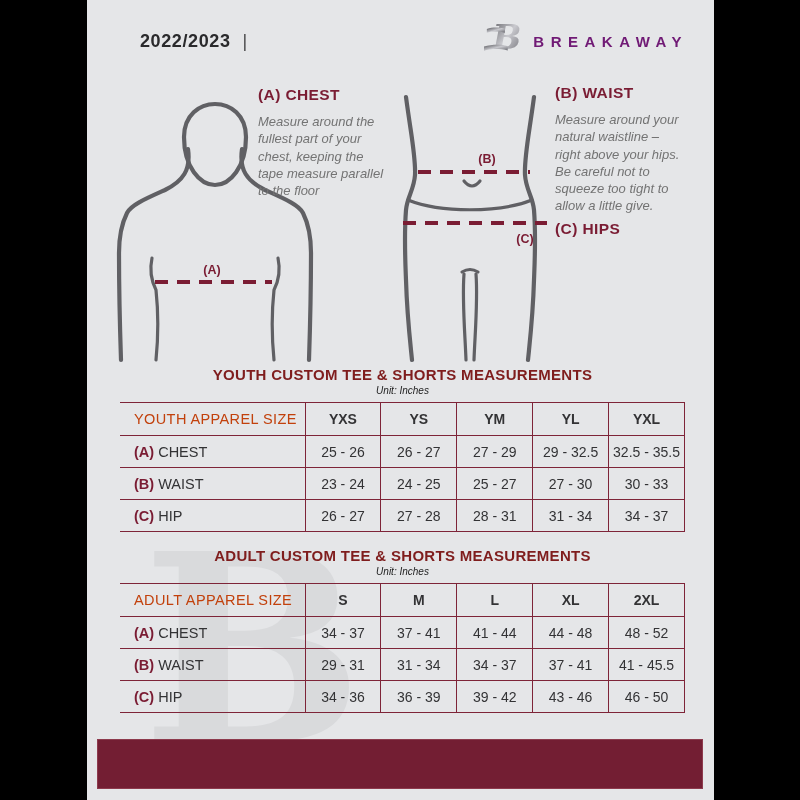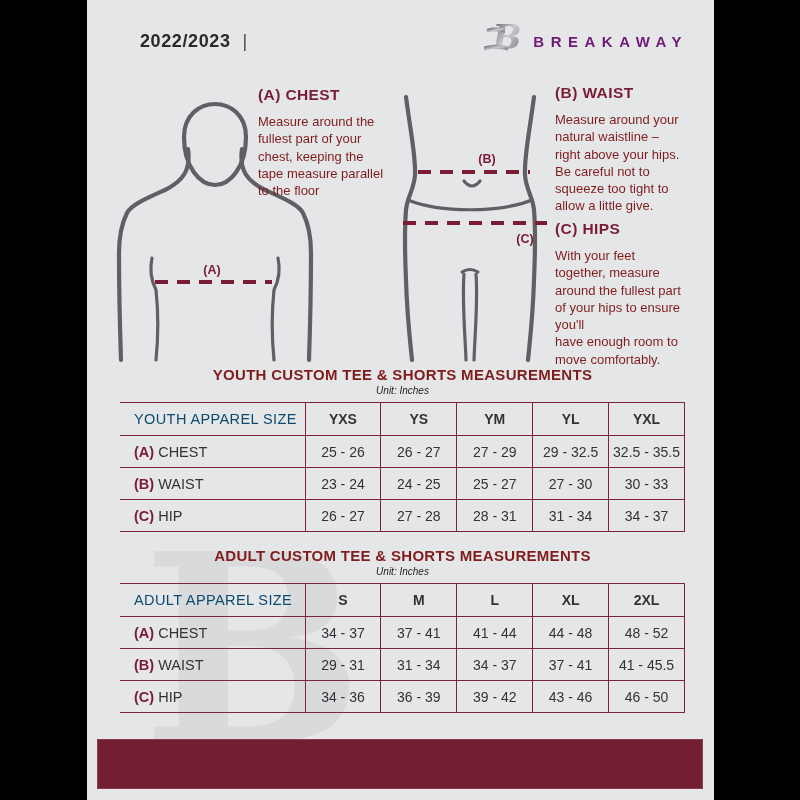--- a/index.html
+++ b/index.html
@@ -31,36 +31,36 @@
   .body-thin { fill:none; stroke:#606064; stroke-width:3.2; stroke-linecap:round; }
   .dash { fill:none; stroke:#7a1c33; stroke-width:4; stroke-dasharray:13 9; }
   .fig-label { fill:#7a1c33; font-weight:bold; font-size:12.5px; font-family:"Liberation Sans", sans-serif; }
 
   
   .instr { position:absolute; width:158px; color:#7e2238; }
   .instr-a { left:171px; top:86px; }
   .instr-b { left:468px; top:84px; }
   .instr-c { left:468px; top:220px; }
   .instr h3 { font-size:15.5px; font-weight:bold; letter-spacing:0.4px; color:#7a1c33; margin-bottom:9px; }
-  .instr p { font-size:13px; line-height:1.33; white-space:pre-line; color:#7f1d1d; }
+  .instr p { font-size:13px; font-style:italic; line-height:1.33; white-space:pre-line; color:#737373; }
 
   
   .tbl-section { position:absolute; left:33px; width:565px; text-align:center; }
   .tbl-youth { top:366px; }
   .tbl-adult { top:547px; }
   .tbl-title { font-size:15px; font-weight:bold; letter-spacing:0.3px; color:#7f1d1d; }
   .tbl-unit { font-size:10px; font-style:italic; color:#222; margin-top:2px; }
   table { border-collapse:collapse; width:565px; table-layout:fixed; margin-top:6px; }
   col.c-label { width:185px; }
   th, td { border-bottom:1.5px solid #7e2438; font-size:14px; color:#333335; }
   thead th { border-top:1.5px solid #7e2438; height:33px; font-weight:bold; }
   td { height:32px; }
   th + th, td + td { border-left:1.5px solid #7e2438; }
   th:last-child, td:last-child { border-right:1.5px solid #7e2438; }
-  th.lbl { font-weight:normal; text-align:left; padding-left:14px; letter-spacing:0.4px; color:#0c4a6e; font-size:14.5px; }
+  th.lbl { font-weight:normal; text-align:left; padding-left:14px; letter-spacing:0.4px; color:#c2410c; font-size:14.5px; }
   td.lbl { text-align:left; padding-left:14px; font-size:14.5px; }
   td.lbl .key { font-weight:bold; color:#7a1c33; }
 
   
   .footer-bar { position:absolute; left:10px; top:739px; width:606px; height:50px;
                 background:#731e33; border:1px solid #8d3a4d; z-index:2; }
 </style>
 </head>
 <body>
 
@@ -130,27 +130,20 @@
       <h3>(B) WAIST</h3>
       <p>Measure around your
 natural waistline –
 right above your hips.
 Be careful not to
 squeeze too tight to
 allow a little give.</p>
     </div>
     <div class="instr instr-c">
       <h3>(C) HIPS</h3>
-      <p>With your feet
-together, measure
-around the fullest part
-of your hips to ensure
-you'll
-have enough room to
-move comfortably.</p>
     </div>
 
     <div class="tbl-section tbl-youth">
       <div class="tbl-title">YOUTH CUSTOM TEE &amp; SHORTS MEASUREMENTS</div>
       <div class="tbl-unit">Unit: Inches</div>
       <table>
         <colgroup>
             <col class="c-label">
             <col>
             <col>

